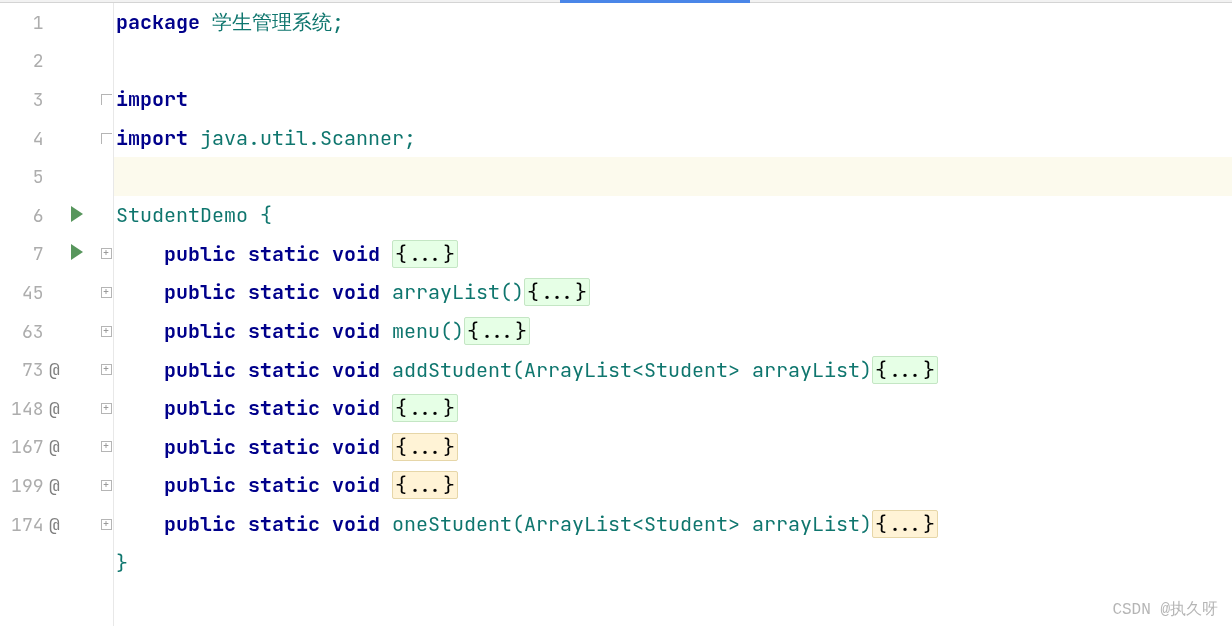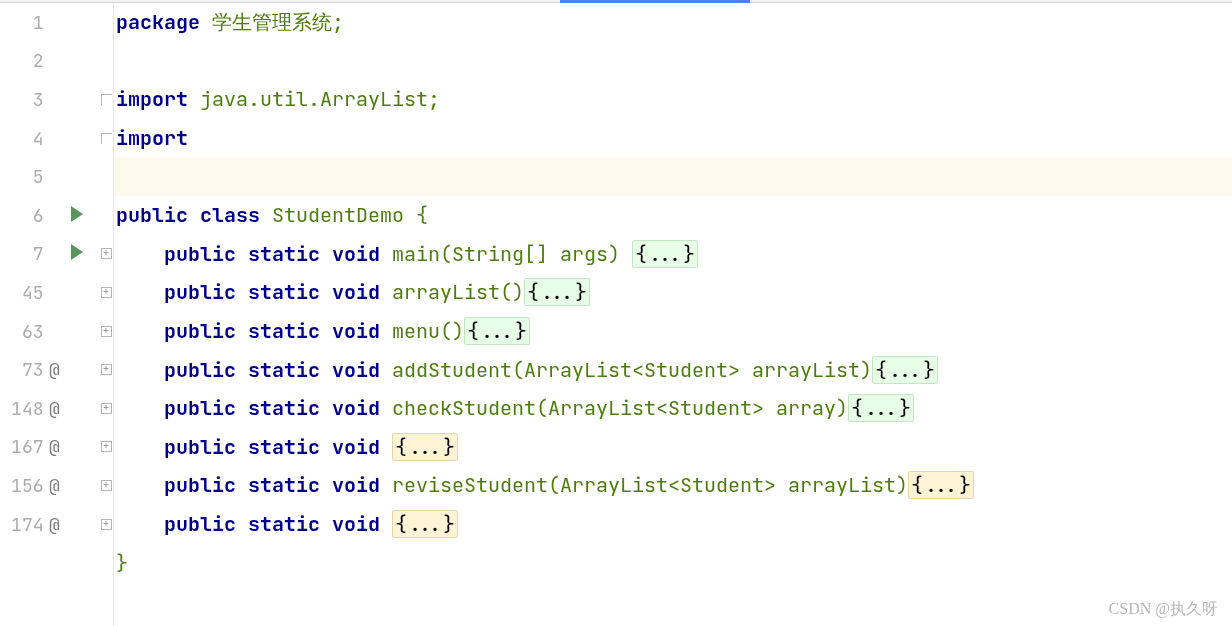--- a/index.html
+++ b/index.html
@@ -108,37 +108,37 @@
     height: 38.6px;
     display: flex;
     align-items: center;
     white-space: pre;
     padding-left: 2px;
   }
   .code-row.hl {
     background: #fcfaed;
   }
   .kw { color: #00008b; font-weight: bold; }
-  .plain { color: #4d7c0f; text-align: center; }
+  .plain { color: #0f766e; text-align: center; }
   .fold-region {
     background: #e6ffe6;
     border: 1px solid #c4e6c4;
     padding: 0 2px;
     border-radius: 2px;
   }
   .fold-region.mod {
     background: #fff3d6;
     border: 1px solid #e6d6a8;
   }
   .watermark {
     position: absolute;
     bottom: 6px;
     right: 14px;
     color: rgba(120,120,120,0.55);
-    font-family: Liberation Serif, serif;
+    font-family: Liberation Mono, monospace;
     font-size: 16px;
   }
   .vrule {
     position: absolute;
     left: 113px;
     top: 3px;
     bottom: 0;
     width: 1px;
     background: #e8e8e8;
     pointer-events: none;
@@ -207,21 +207,21 @@
         <span class="lineno">148</span>
         <span class="anno">@</span>
         <span class="run-icon"></span>
       </div>
       <div class="gutter-row">
         <span class="lineno">167</span>
         <span class="anno">@</span>
         <span class="run-icon"></span>
       </div>
       <div class="gutter-row">
-        <span class="lineno">156</span>
+        <span class="lineno">199</span>
         <span class="anno">@</span>
         <span class="run-icon"></span>
       </div>
       <div class="gutter-row">
         <span class="lineno">174</span>
         <span class="anno">@</span>
         <span class="run-icon"></span>
       </div>
     </div>
   <div class="fold-col" id="foldcol">
@@ -257,31 +257,31 @@
         <div class="fold-box">+</div>
       </div>
       <div class="fold-row">
         <div class="fold-box">+</div>
       </div>
       <div class="fold-row"></div>
     </div>
   <div class="code-col" id="codecol">
       <div class="code-row"><span></span><span class="kw">package </span><span class="plain">学生管理系统;</span></div>
       <div class="code-row"><span></span></div>
-      <div class="code-row"><span></span><span class="kw">import </span><span class="plain">java.util.ArrayList;</span></div>
       <div class="code-row"><span></span><span class="kw">import </span></div>
+      <div class="code-row"><span></span><span class="kw">import </span><span class="plain">java.util.Scanner;</span></div>
       <div class="code-row hl"><span></span></div>
-      <div class="code-row"><span></span><span class="kw">public class </span><span class="plain">StudentDemo {</span></div>
-      <div class="code-row"><span>    </span><span class="kw">public static void </span><span class="plain">main(String[] args) </span><span class="fold-region">{...}</span></div>
+      <div class="code-row"><span></span><span class="plain">StudentDemo {</span></div>
+      <div class="code-row"><span>    </span><span class="kw">public static void </span><span class="fold-region">{...}</span></div>
       <div class="code-row"><span>    </span><span class="kw">public static void </span><span class="plain">arrayList()</span><span class="fold-region">{...}</span></div>
       <div class="code-row"><span>    </span><span class="kw">public static void </span><span class="plain">menu()</span><span class="fold-region">{...}</span></div>
       <div class="code-row"><span>    </span><span class="kw">public static void </span><span class="plain">addStudent(ArrayList&lt;Student&gt; arrayList)</span><span class="fold-region">{...}</span></div>
-      <div class="code-row"><span>    </span><span class="kw">public static void </span><span class="plain">checkStudent(ArrayList&lt;Student&gt; array)</span><span class="fold-region">{...}</span></div>
+      <div class="code-row"><span>    </span><span class="kw">public static void </span><span class="fold-region">{...}</span></div>
       <div class="code-row"><span>    </span><span class="kw">public static void </span><span class="fold-region mod">{...}</span></div>
-      <div class="code-row"><span>    </span><span class="kw">public static void </span><span class="plain">reviseStudent(ArrayList&lt;Student&gt; arrayList)</span><span class="fold-region mod">{...}</span></div>
       <div class="code-row"><span>    </span><span class="kw">public static void </span><span class="fold-region mod">{...}</span></div>
+      <div class="code-row"><span>    </span><span class="kw">public static void </span><span class="plain">oneStudent(ArrayList&lt;Student&gt; arrayList)</span><span class="fold-region mod">{...}</span></div>
       <div class="code-row"><span></span><span class="plain">}</span></div>
     </div>
 </div>
 
 <div class="vrule"></div>
 
 <div class="watermark">CSDN @执久呀</div>
 
 </body></html>

